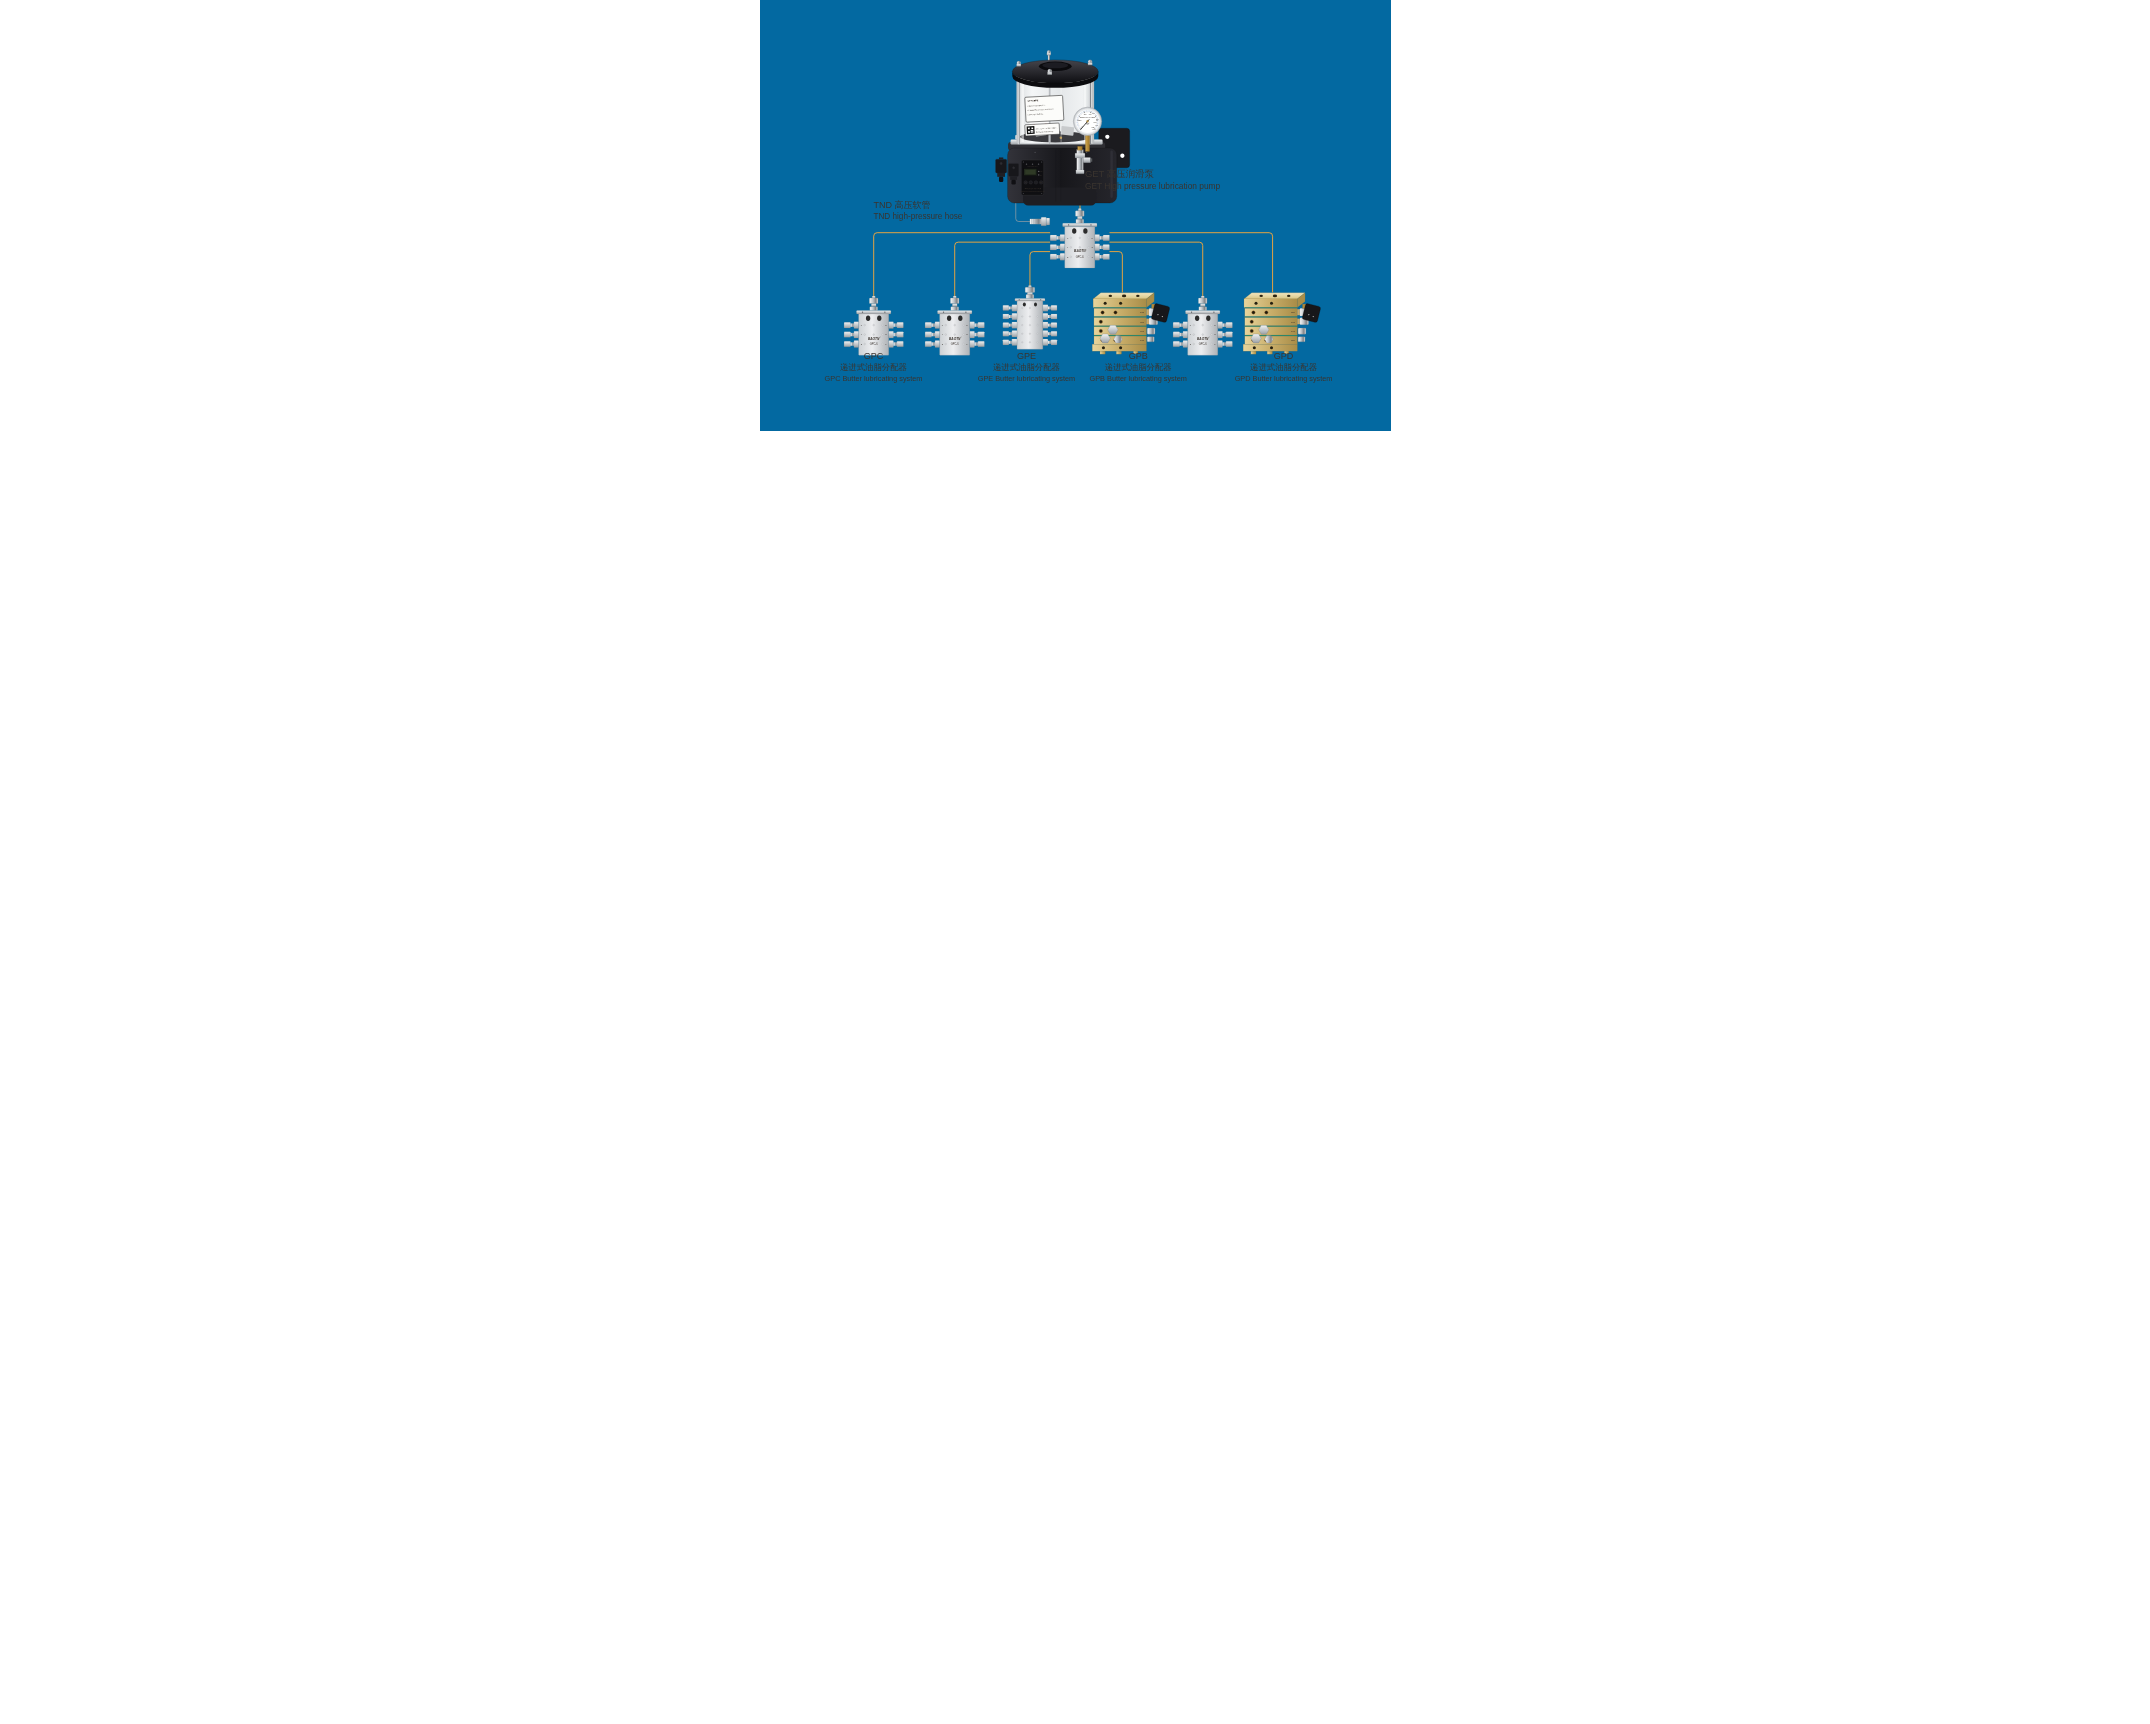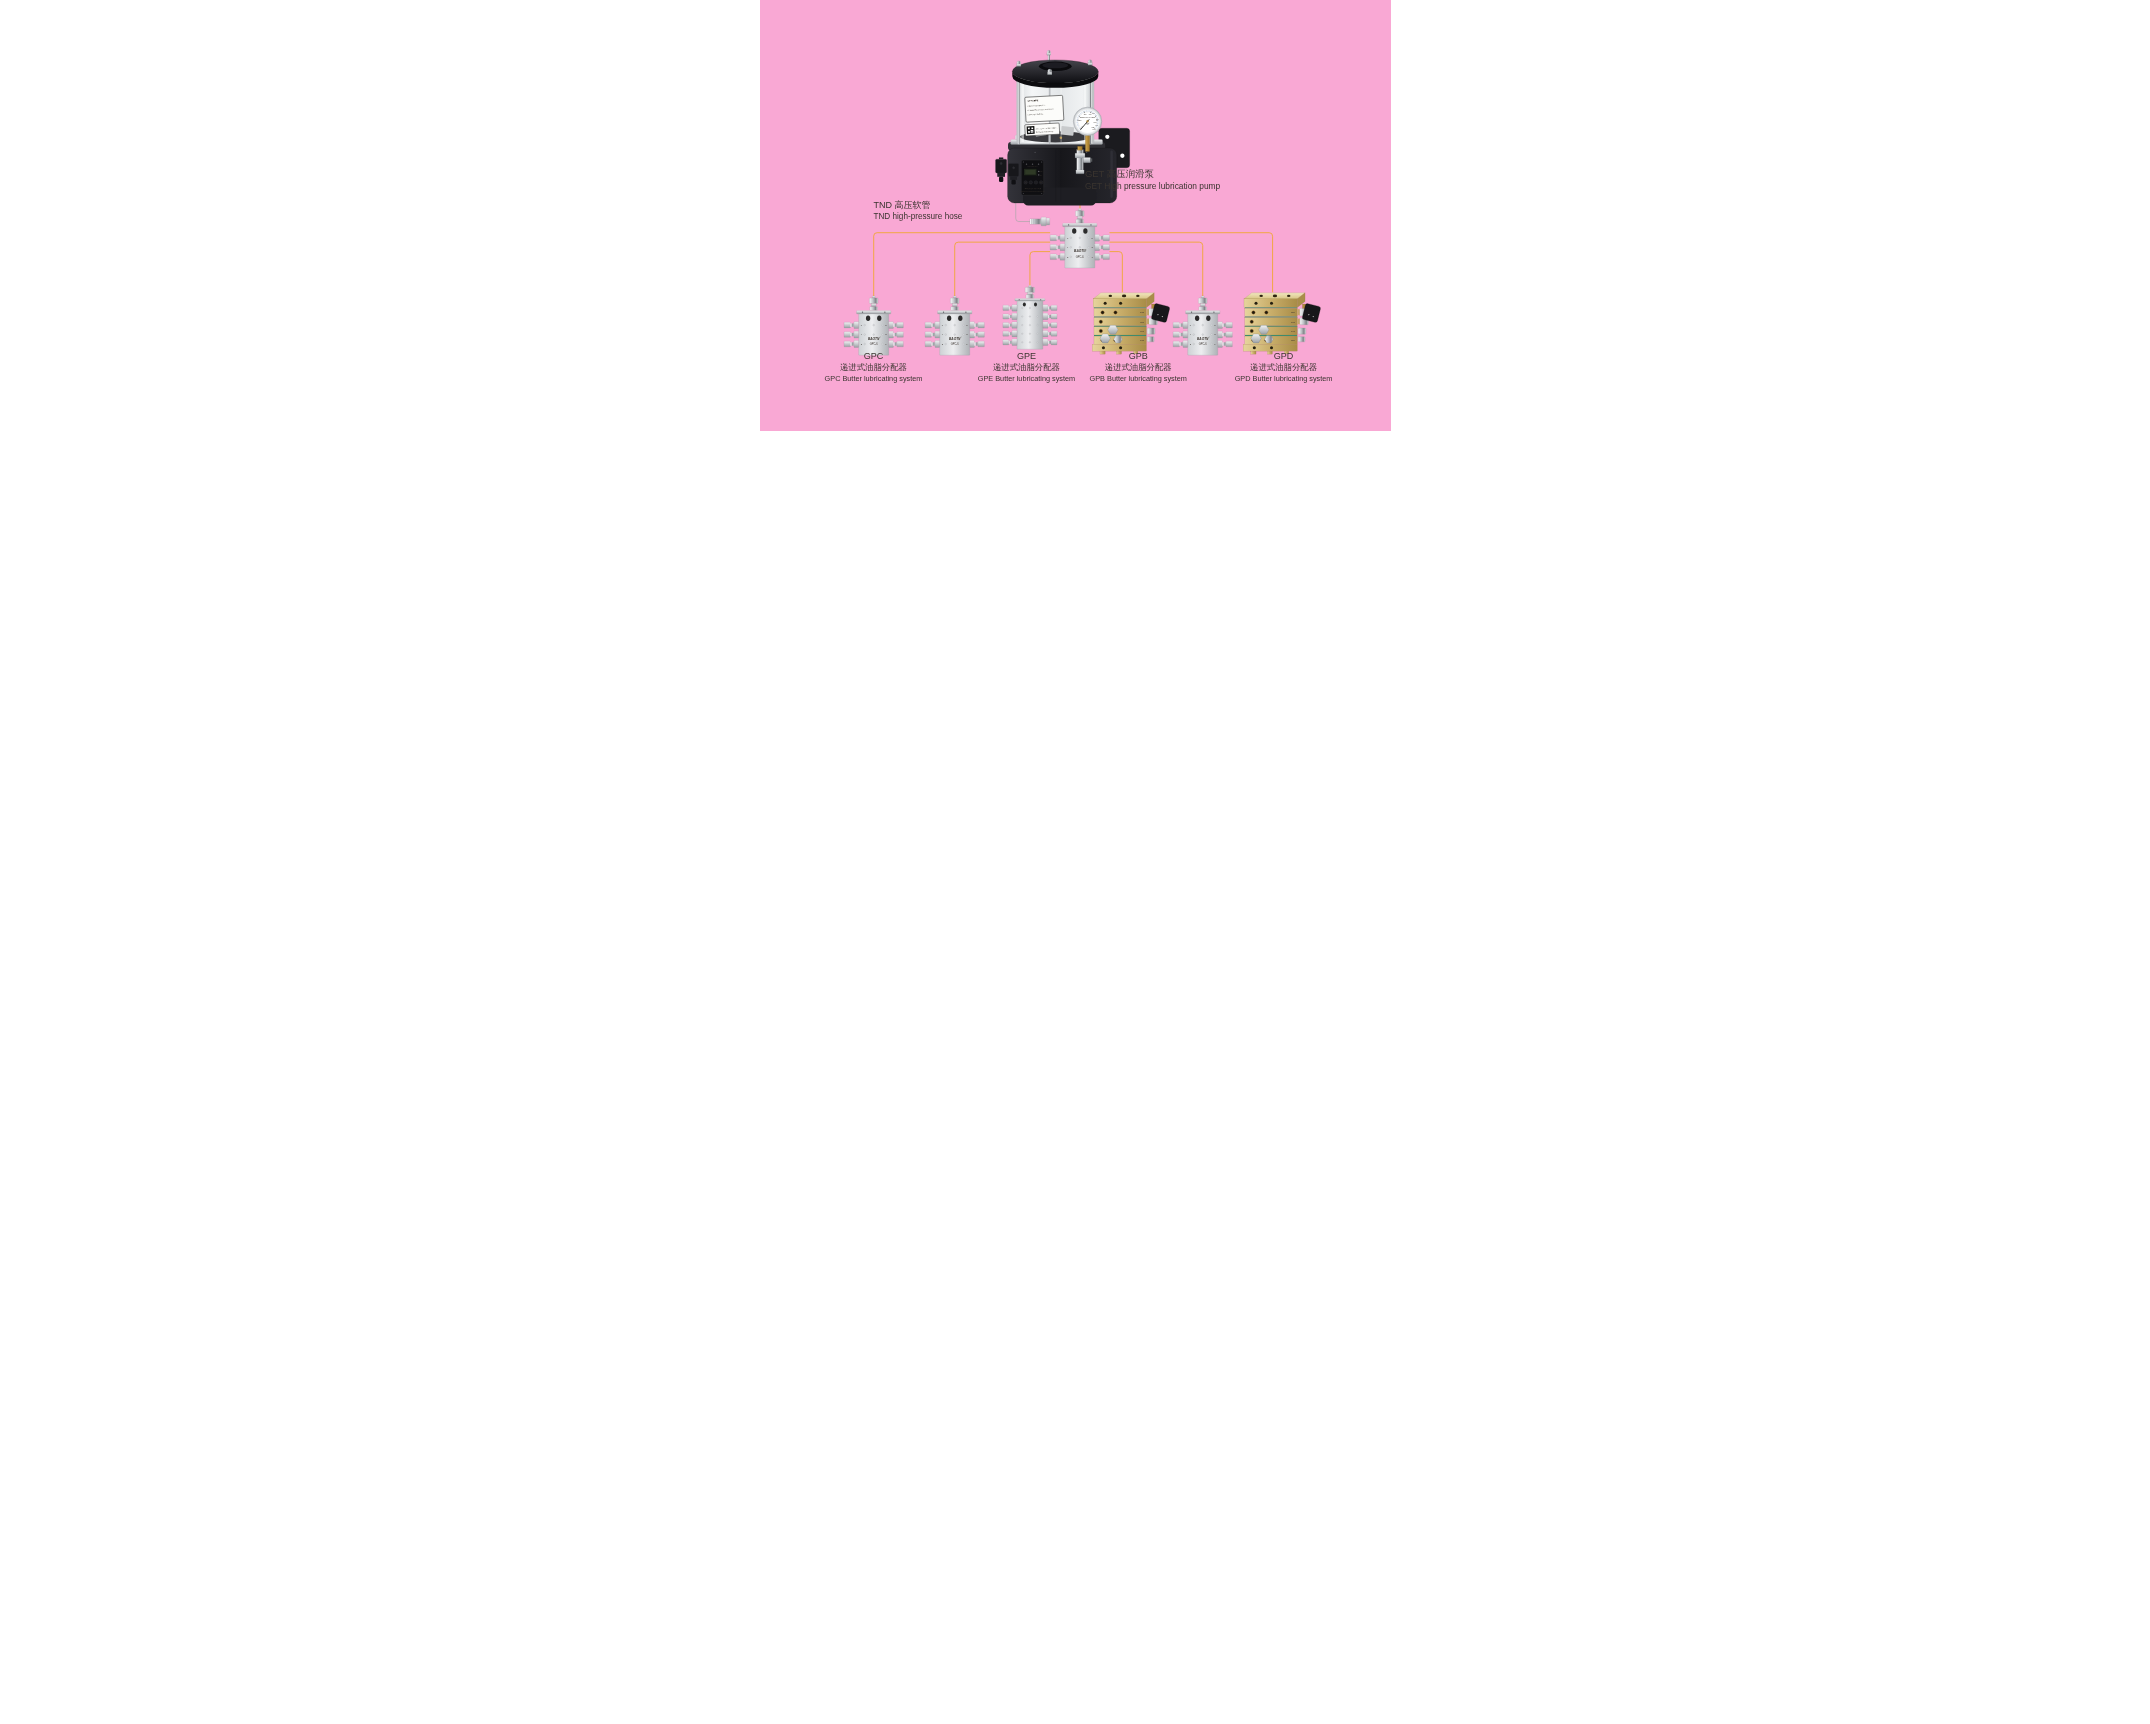--- a/index.html
+++ b/index.html
@@ -1,16 +1,16 @@
 <!DOCTYPE html>
 <html style="font-size:6.9px"><head>
 <meta charset="utf-8">
 <style>
   html,body{margin:0;padding:0;background:#ffffff;}
-  .stage{position:relative;width:631px;height:431px;background:#f9a8d4;margin:0 auto;
+  .stage{position:relative;width:631px;height:431px;background:#0369a1;margin:0 auto;
          font-family:"Liberation Sans","DejaVu Sans",sans-serif;overflow:hidden;}
   svg{position:absolute;left:0;top:0;}
   text{font-family:"Liberation Sans","DejaVu Sans",sans-serif;fill:#3a342f;}
   .t-cjk{font-size:22px;}
   .t-en{font-size:19.5px;}
   .lbl-name{font-size:21px;text-anchor:middle;}
   .lbl-cjk{font-size:19.5px;text-anchor:middle;}
   .lbl-en{font-size:17px;text-anchor:middle;}
 </style>
 </head>

